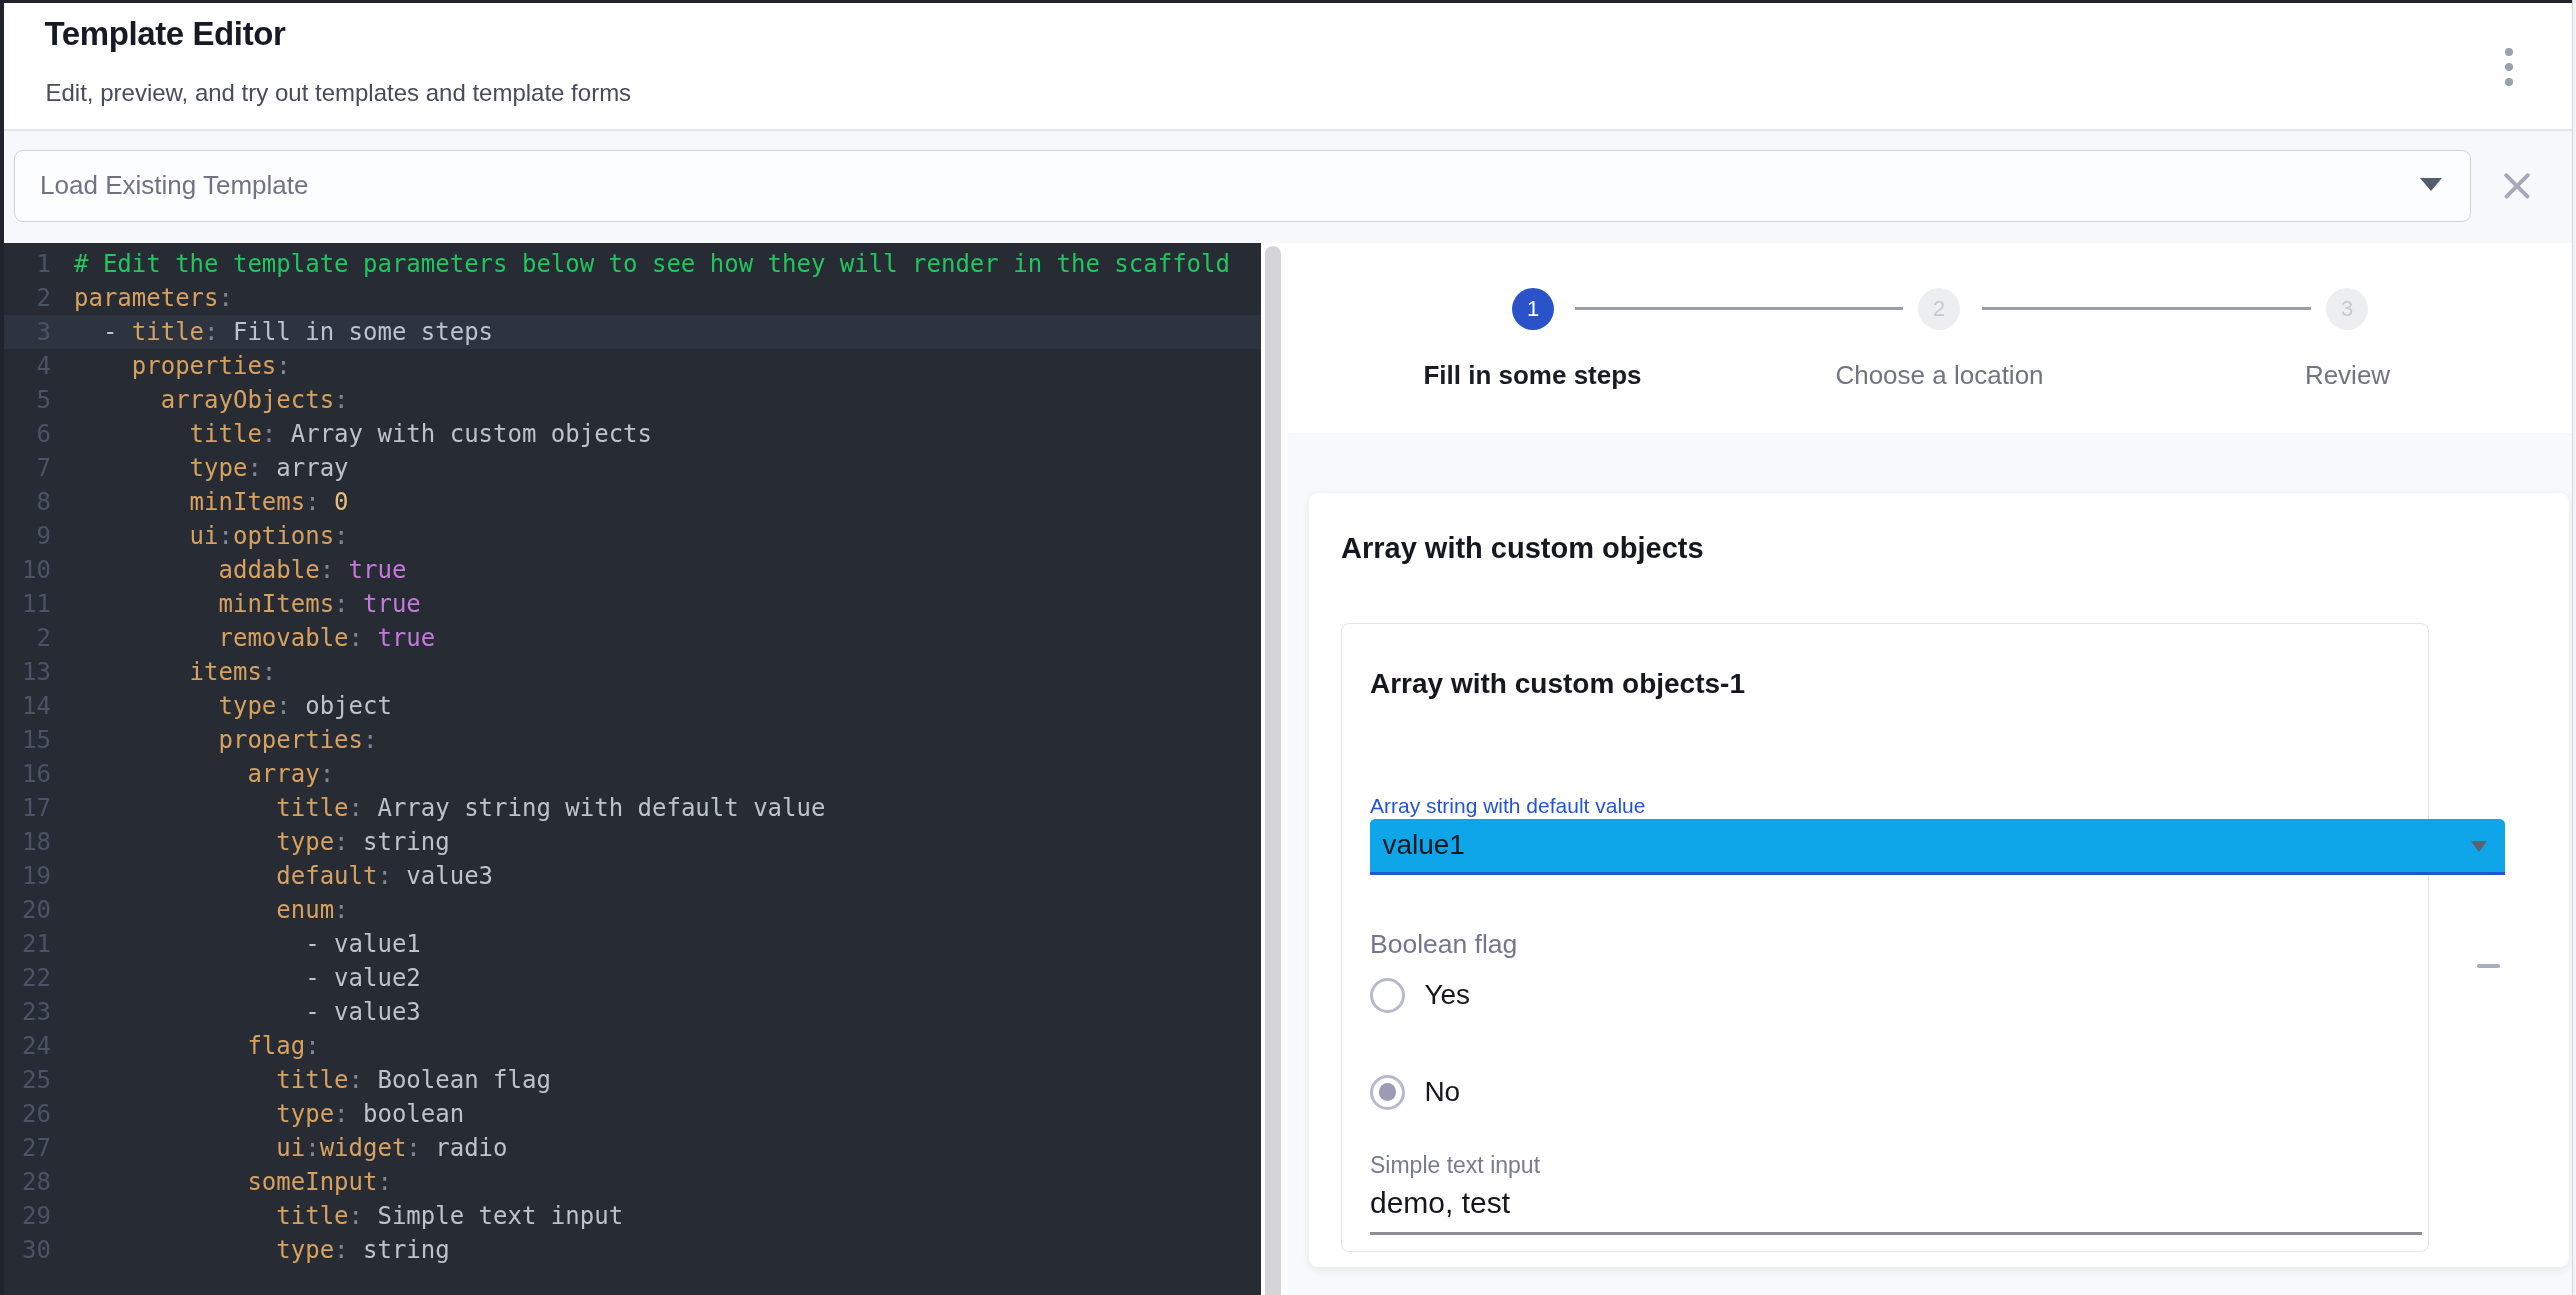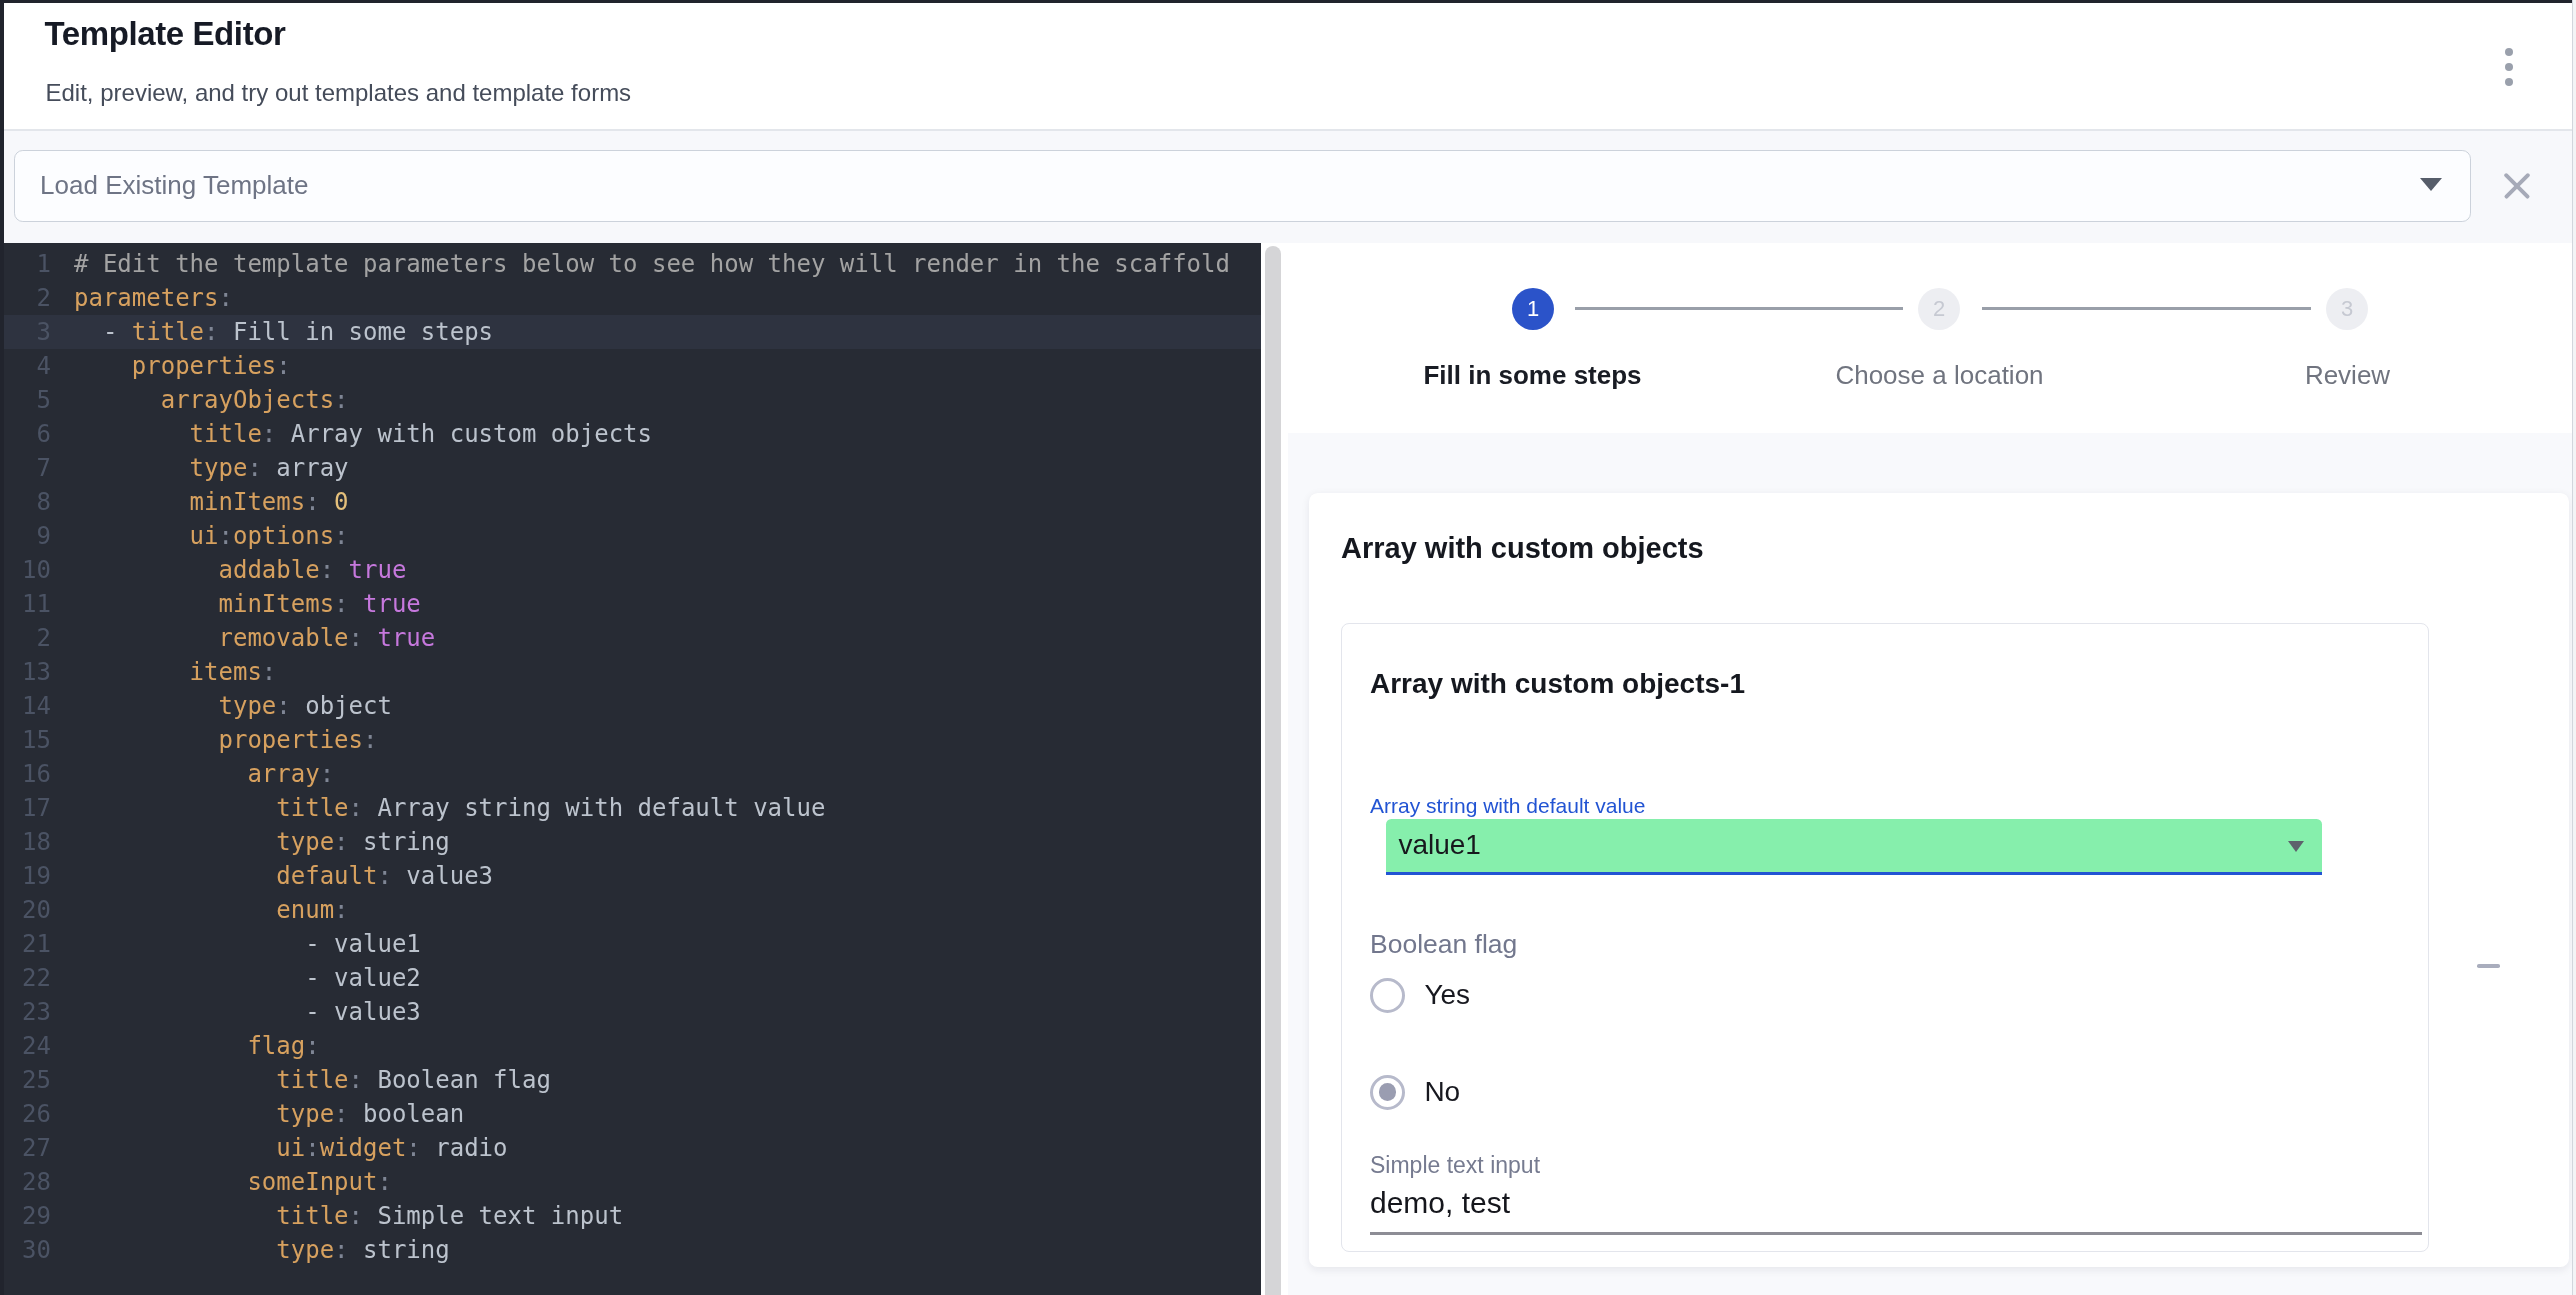--- a/index.html
+++ b/index.html
@@ -36,21 +36,21 @@
 
   
   .editor{position:absolute;left:0;top:243px;width:1261px;height:1052px;background:#272b34;overflow:hidden;
           padding-top:4.4px;box-sizing:border-box;cursor:text;}
   .cm-line{display:flex;height:34px;line-height:34px;font-family:"DejaVu Sans Mono",monospace;font-size:24px;white-space:pre;}
   .cm-line.active{background:#2e3340;}
   .gut{width:51px;flex:none;text-align:right;color:#4b5364;}
   .code{padding-left:23px;}
   .t-k{color:#d7a15f;}
   .t-v{color:#bcc3cd;}
-  .t-c{color:#a3a3a3;margin-top:38px;}
+  .t-c{color:#22c55e;margin-top:38px;}
   .t-b{color:#c678dd;}
   .t-n{color:#e5c07b;}
   .t-p{color:#7f8695;}
 
   
   .scroll-track{position:absolute;left:1261px;top:243px;width:26.5px;height:1052px;background:#ffffff;}
   .scroll-thumb{position:absolute;left:4.4px;top:2.7px;width:16px;height:1051px;background:#d5d5d7;border-radius:8px 8px 0 0;cursor:grab;}
 
   
   .right-panel{position:absolute;left:1288px;top:243px;width:1284px;height:1052px;}
@@ -67,21 +67,21 @@
 
   .outer-card{position:absolute;left:21px;top:60px;width:1260px;height:774px;background:#ffffff;border-radius:8.8px;
               box-shadow:0 2.7px 8.8px rgba(25,30,50,.08);}
   .section-title{position:absolute;left:32px;top:39px;font-size:29px;font-weight:700;color:#15181f;}
 
   .inner-card{position:absolute;left:32px;top:130px;width:1088px;height:629px;box-sizing:border-box;
               border:1.8px solid #e3e5ec;border-radius:8px;background:#ffffff;}
   .item-title{position:absolute;left:28px;top:44px;font-size:28px;font-weight:700;color:#15181f;}
 
   .sel-label{position:absolute;left:28px;top:170px;font-size:21px;color:#2254d3;}
-  .sel-box{position:absolute;left:44px;top:195px;width:936px;height:53px;background:#86efac;
+  .sel-box{position:absolute;left:28px;top:195px;width:1135px;height:53px;background:#0ea5e9;
            border-radius:5.3px 5.3px 0 0;border-bottom:3.5px solid #2254d3;box-sizing:content-box;cursor:pointer;}
   .sel-value{position:absolute;left:12.4px;top:0;line-height:51px;font-size:28px;color:#17181d;}
   .sel-caret{position:absolute;right:17.7px;top:22px;width:0;height:0;
              border-left:8.8px solid transparent;border-right:8.8px solid transparent;border-top:11.5px solid #5d626c;}
 
   .radio-group-label{position:absolute;left:28px;top:305px;font-size:26.5px;color:#72778d;}
   .radio-row{position:absolute;left:28px;height:36px;display:flex;align-items:center;gap:19.4px;cursor:pointer;}
   .radio-row.yes{top:353px;}
   .radio-row.no{top:450px;}
   .radio-circle{width:35px;height:35px;box-sizing:border-box;border:3.5px solid #b7bacb;border-radius:50%;

